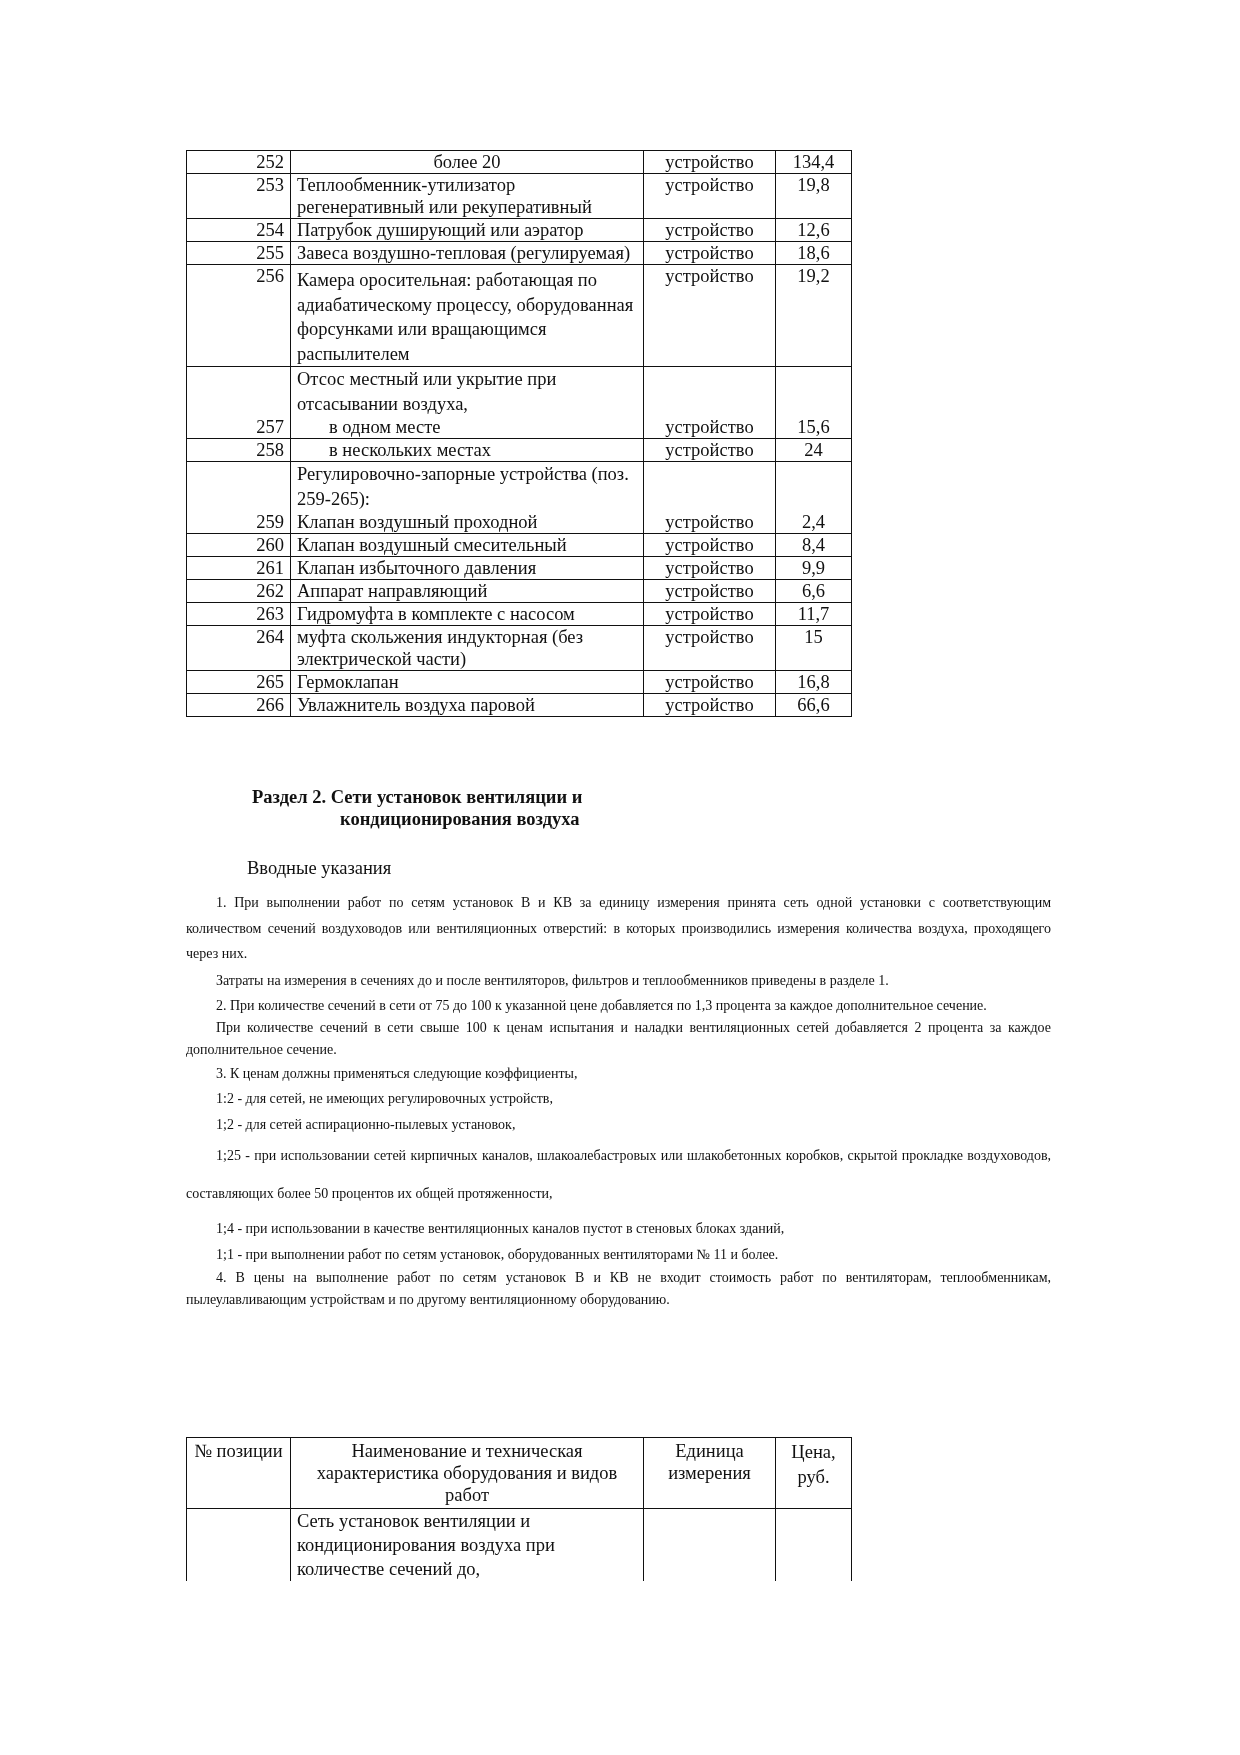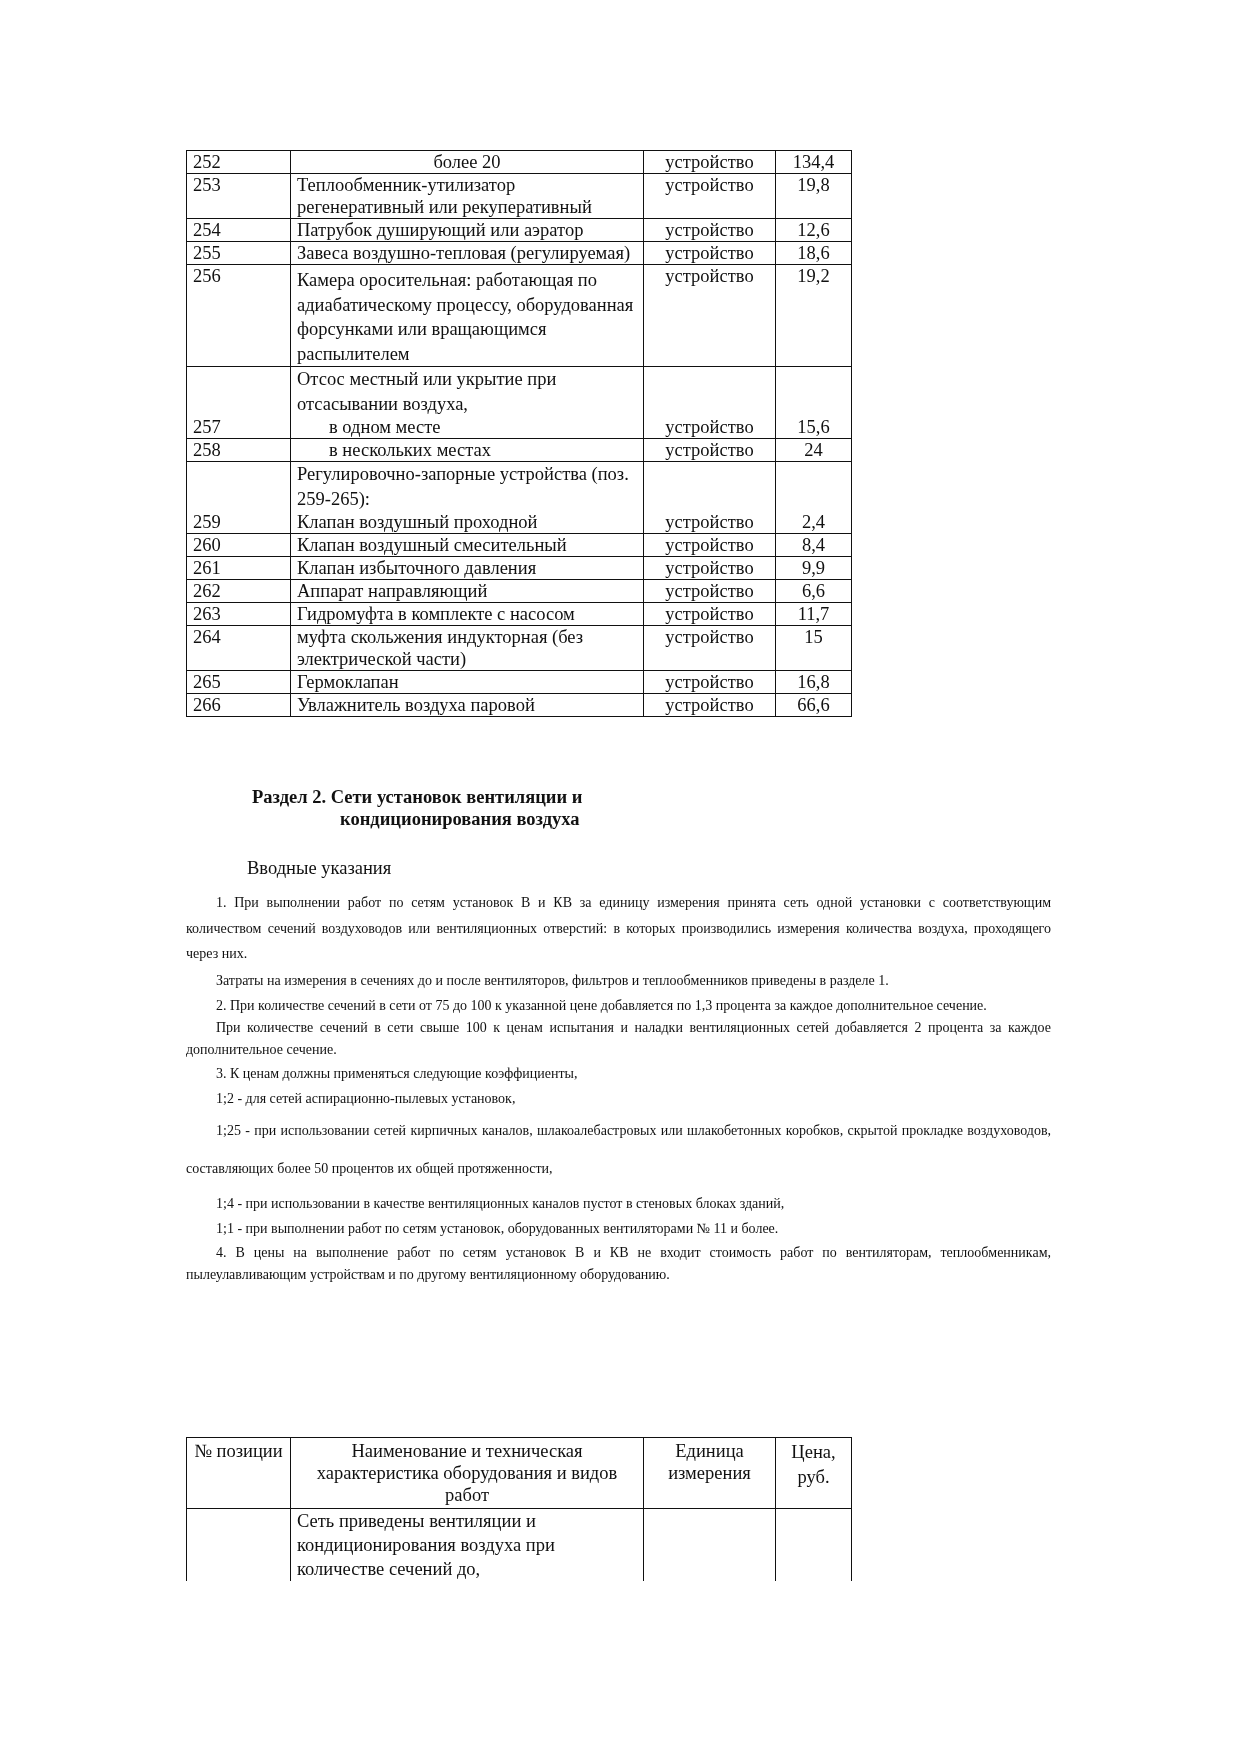--- a/index.html
+++ b/index.html
@@ -2,21 +2,21 @@
 <html><head>
 <meta charset="utf-8">
 <style>
   html, body { margin: 0; padding: 0; background: #ffffff; }
   body { width: 1240px; height: 1755px; position: relative; overflow: hidden;
          font-family: "Liberation Serif", "DejaVu Serif", serif; color: #111; }
   table { border-collapse: collapse; position: absolute; left: 186px; width: 665px;
           font-size: 18.5px; line-height: 22px; table-layout: fixed; }
   td, th { border: 1.5px solid #111; vertical-align: top; padding: 0 6px; font-weight: normal; }
   col.c1 { width: 104px; } col.c2 { width: 353px; } col.c3 { width: 132px; } col.c4 { width: 76px; }
-  td.num { text-align: left; }
+  td.num { text-align: right; }
   td.unit { text-align: center; }
   td.price { text-align: center; }
   td.center { text-align: center; }
   td.bottom { vertical-align: bottom; }
   .tall { line-height: 24.5px; }
   .indent { padding-left: 38px; }
   #t1 { top: 150px; }
   #t2 { top: 1437px; }
   #t2 th { text-align: center; vertical-align: top; line-height: 22px; padding-top: 2px; margin-top: 12px; }
   #t2 td { border-bottom: none; }
@@ -145,20 +145,21 @@
 </div>
 
 <div class="subheading">Вводные указания</div>
 
 <div class="body-text">
   <p class="p-l">1. При выполнении работ по сетям установок В и КВ за единицу измерения принята сеть одной установки с соответствующим количеством сечений воздуховодов или вентиляционных отверстий: в которых производились измерения количества воздуха, проходящего через них.</p>
   <p class="p-s gap">Затраты на измерения в сечениях до и после вентиляторов, фильтров и теплообменников приведены в разделе 1.</p>
   <p class="p-s gap">2. При количестве сечений в сети от 75 до 100 к указанной цене добавляется по 1,3 процента за каждое дополнительное сечение.</p>
   <p class="p-s">При количестве сечений в сети свыше 100 к ценам испытания и наладки вентиляционных сетей добавляется 2 процента за каждое дополнительное сечение.</p>
   <p class="p-l">3. К ценам должны применяться следующие коэффициенты,</p>
+  <p class="p-l">1:2 - для сетей, не имеющих регулировочных устройств,</p>
   <p class="p-l">1;2 - для сетей аспирационно-пылевых установок,</p>
   <p class="p-l" style="line-height:38px">1;25 - при использовании сетей кирпичных каналов, шлакоалебастровых или шлакобетонных коробков, скрытой прокладке воздуховодов, составляющих более 50 процентов их общей протяженности,</p>
   <p class="p-l gap">1;4 - при использовании в качестве вентиляционных каналов пустот в стеновых блоках зданий,</p>
   <p class="p-l">1;1 - при выполнении работ по сетям установок, оборудованных вентиляторами № 11 и более.</p>
   <p class="p-s">4. В цены на выполнение работ по сетям установок В и КВ не входит стоимость работ по вентиляторам, теплообменникам, пылеулавливающим устройствам и по другому вентиляционному оборудованию.</p>
 </div>
 
 <table id="t2">
   <colgroup>
       <col class="c1">
@@ -170,18 +171,18 @@
     <tr>
       <th style="height:68px">№ позиции</th>
       <th>Наименование и техническая характеристика оборудования и видов работ</th>
       <th>Единица измерения</th>
       <th style="line-height:25px">Цена, руб.</th>
     </tr>
   </thead>
   <tbody>
     <tr>
       <td class="num" style="height:72px"></td>
-      <td class="tall" style="line-height:24px">Сеть приведены вентиляции и кондиционирования воздуха при количестве сечений до,</td>
+      <td class="tall" style="line-height:24px">Сеть установок вентиляции и кондиционирования воздуха при количестве сечений до,</td>
       <td class="unit"></td>
       <td class="price"></td>
     </tr>
   </tbody>
 </table>
 
 </body></html>

